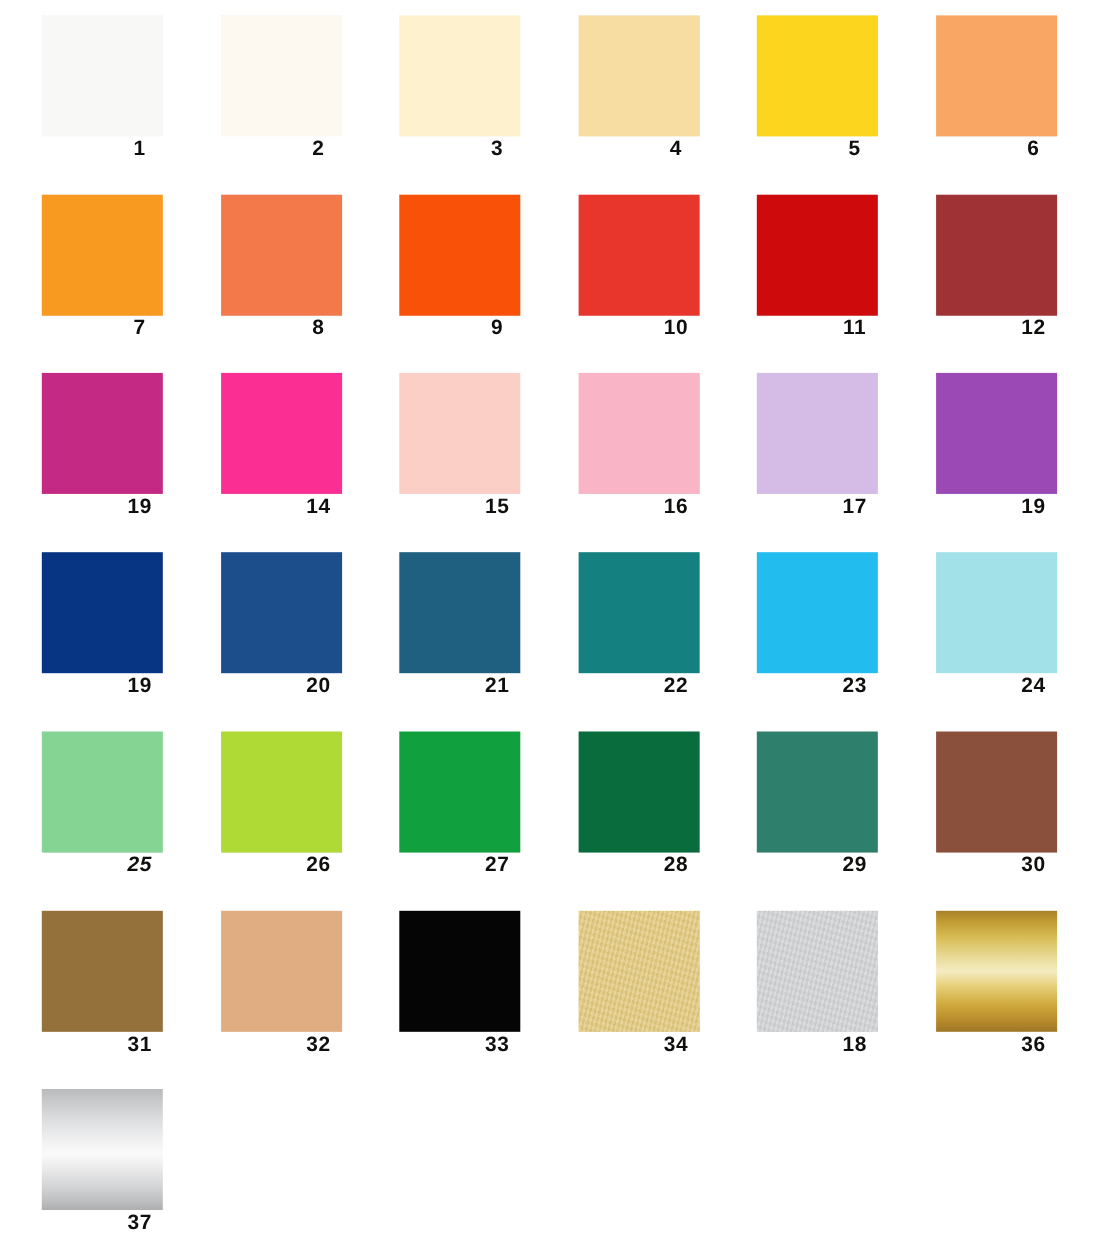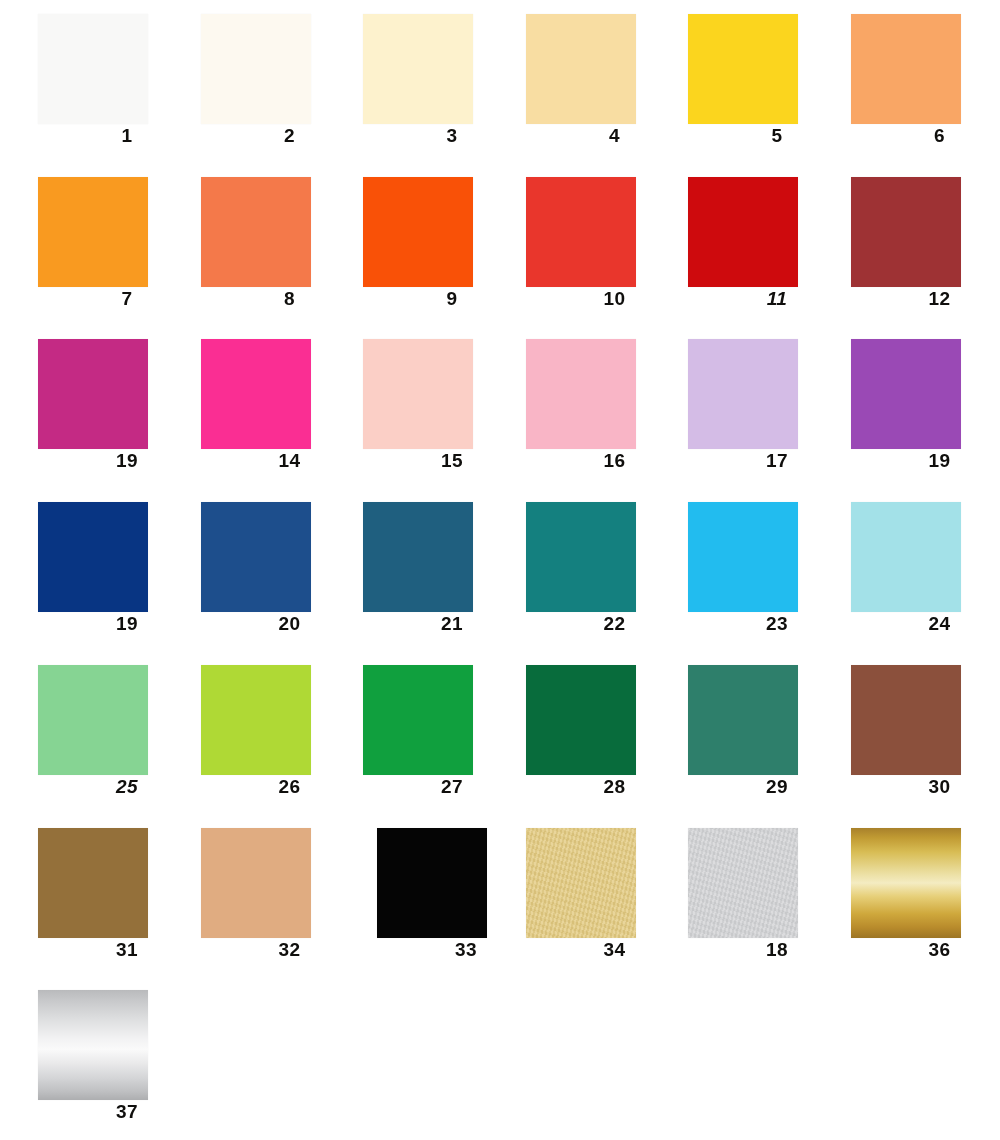--- a/index.html
+++ b/index.html
@@ -100,21 +100,21 @@
       <div class="swatch-label">8</div>
     </div>
     <div class="swatch-cell" style="left: 325px; top: 162.7px;">
       <div class="swatch-chip" style="background: rgb(249, 81, 7);"></div>
       <div class="swatch-label">9</div>
     </div>
     <div class="swatch-cell" style="left: 487.5px; top: 162.7px;">
       <div class="swatch-chip" style="background: rgb(233, 54, 44);"></div>
       <div class="swatch-label">10</div>
     </div>
-    <div class="swatch-cell" style="left: 650px; top: 162.7px; font-style: italic;">
+    <div class="swatch-cell" style="left: 650px; top: 162.7px;">
       <div class="swatch-chip" style="background: rgb(206, 10, 13);"></div>
       <div class="swatch-label">11</div>
     </div>
     <div class="swatch-cell" style="left: 812.5px; top: 162.7px;">
       <div class="swatch-chip" style="background: rgb(158, 50, 52);"></div>
       <div class="swatch-label">12</div>
     </div>
     <div class="swatch-cell" style="left: 0px; top: 325.4px;">
       <div class="swatch-chip" style="background: rgb(196, 42, 132);"></div>
       <div class="swatch-label">19</div>
@@ -188,21 +188,21 @@
       <div class="swatch-label">30</div>
     </div>
     <div class="swatch-cell" style="left: 0px; top: 813.5px;">
       <div class="swatch-chip" style="background: rgb(148, 112, 58);"></div>
       <div class="swatch-label">31</div>
     </div>
     <div class="swatch-cell" style="left: 162.5px; top: 813.5px;">
       <div class="swatch-chip" style="background: rgb(224, 172, 129);"></div>
       <div class="swatch-label">32</div>
     </div>
-    <div class="swatch-cell" style="left: 339px; top: 813.5px; text-decoration: underline;">
+    <div class="swatch-cell" style="left: 325px; top: 813.5px; text-decoration: underline;">
       <div class="swatch-chip" style="background: rgb(5, 5, 5);"></div>
       <div class="swatch-label">33</div>
     </div>
     <div class="swatch-cell" style="left: 487.5px; top: 813.5px;">
       <div class="swatch-chip textured" style="background: rgb(227, 202, 127);"></div>
       <div class="swatch-label">34</div>
     </div>
     <div class="swatch-cell" style="left: 650px; top: 813.5px;">
       <div class="swatch-chip textured" style="background: rgb(210, 211, 213);"></div>
       <div class="swatch-label">18</div>

